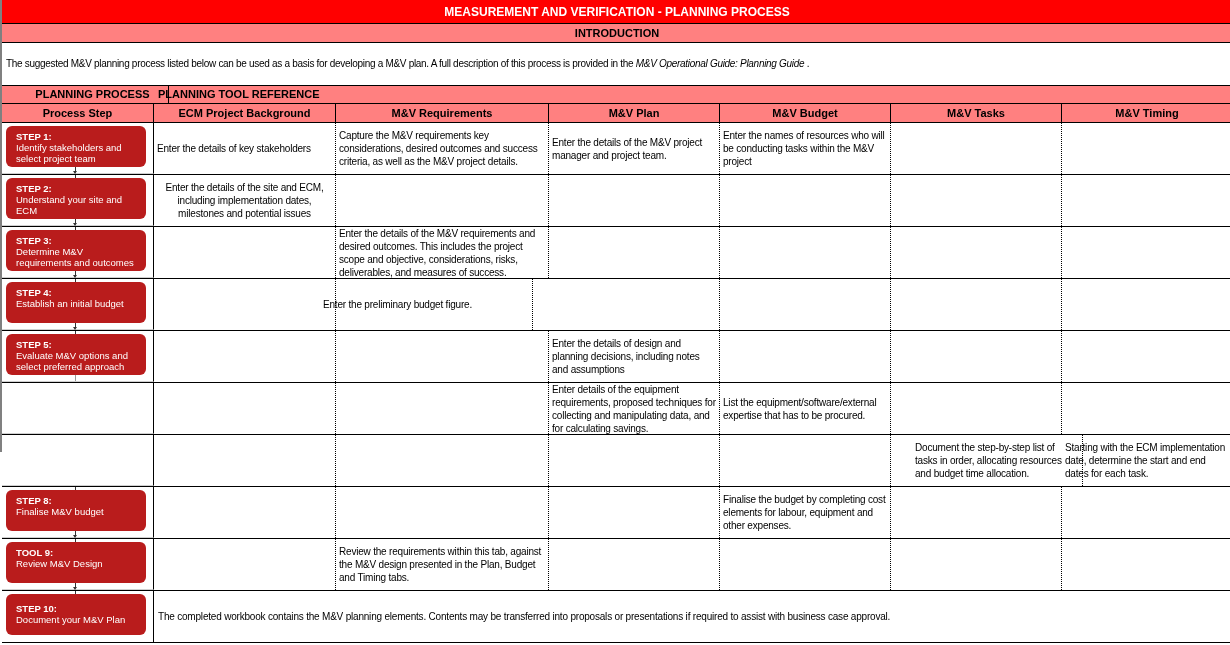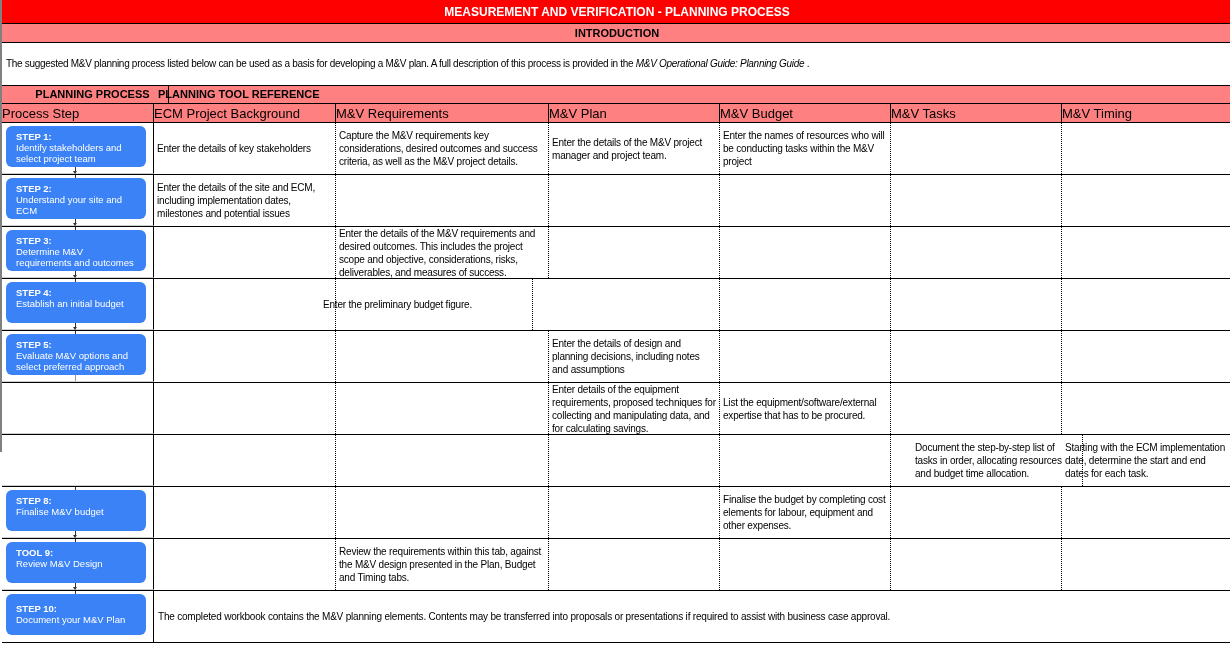--- a/index.html
+++ b/index.html
@@ -6,25 +6,25 @@
   body { width: 1230px; height: 645px; overflow: hidden; position: relative; font-family: "Liberation Sans", sans-serif; }
   .sheet { position: absolute; left: 0; top: 0; width: 1230px; height: 452px; border-left: 2px solid #808080; box-sizing: border-box; }
   .title-bar { position: absolute; left: 0; top: 0; width: 1230px; height: 24px; background: #ff0000; color: #ffffff; font-weight: bold; font-size: 12px; text-align: center; line-height: 24px; border-bottom: 1px solid #000; box-sizing: border-box; }
   .intro-bar { position: absolute; left: 0; top: 24px; width: 1230px; height: 19px; background: #ff8080; color: #000; font-weight: bold; font-size: 11px; text-align: center; line-height: 18px; border-bottom: 1px solid #000; box-sizing: border-box; }
   .intro-text { position: absolute; left: 4px; top: 43px; width: 1220px; height: 42px; font-size: 10px; line-height: 42px; color: #000; white-space: nowrap; letter-spacing: -0.3px; }
   .intro-text em { font-style: italic; }
   .section-row { position: absolute; left: 0; top: 85px; width: 1230px; height: 19px; background: #ff8080; border-top: 1px solid #000; border-bottom: 1px solid #000; box-sizing: border-box; }
   .section-left { position: absolute; left: 0; top: 0; width: 152px; height: 17px; text-align: center; font-weight: bold; font-size: 11px; line-height: 17px; border-right: 1px solid #000; box-sizing: border-box; margin-left: 15px; }
   .section-right { position: absolute; left: 156px; top: 0; height: 17px; font-weight: bold; font-size: 11px; line-height: 17px; }
   .header-row { position: absolute; left: 0; top: 104px; width: 1230px; height: 19px; background: #ff8080; border-bottom: 1px solid #000; box-sizing: border-box; }
-  .hcell { position: absolute; top: 0; height: 18px; font-weight: normal; font-size: 13px; text-align: left; line-height: 19px; border-right: 1px solid #000; box-sizing: border-box; }
+  .hcell { position: absolute; top: 0; height: 18px; font-weight: bold; font-size: 11px; text-align: center; line-height: 19px; border-right: 1px solid #000; box-sizing: border-box; }
   .row { position: absolute; left: 0; width: 1230px; border-bottom: 1px solid #000; box-sizing: border-box; }
   .cell { position: absolute; top: 0; bottom: 0; border-right: 1px dotted #000; box-sizing: border-box; font-size: 10px; line-height: 13px; color: #000; display: flex; align-items: center; padding: 0 3px; letter-spacing: -0.2px; }
   .step-col { position: absolute; left: 0; top: 0; bottom: 0; width: 152px; border-right: 1px solid #000; box-sizing: border-box; }
-  .step-box { position: absolute; left: 4px; width: 140px; background: #3b82f6; color: #fff; border-radius: 6px; font-size: 9.5px; line-height: 11px; padding: 5px 10px; box-sizing: border-box; }
+  .step-box { position: absolute; left: 4px; width: 140px; background: #b91c1c; color: #fff; border-radius: 6px; font-size: 9.5px; line-height: 11px; padding: 5px 10px; box-sizing: border-box; }
   .step-box .label { font-weight: bold; display: block; }
   .connector { position: absolute; left: 73px; width: 1px; background: #333; }
   .arrow { position: absolute; left: 71px; width: 0; height: 0; border-left: 2px solid transparent; border-right: 2px solid transparent; border-top: 3px solid #333; }
   .gray-line { border-bottom: 1px solid #d0d0d0 !important; }
   .final-text { position: absolute; left: 152px; top: 0; bottom: 0; right: 0; font-size: 10px; display: flex; align-items: center; padding-left: 4px; letter-spacing: -0.2px; }
 </style>
 </head>
 <body>
 
 <div class="sheet">
@@ -68,21 +68,21 @@
   <div class="row" style="top:175px;height:52px;">
     <div class="step-col gray-line">
       <div class="connector" style="top:0;height:3px;"></div>
       <div class="step-box" style="top:3px;height:41px;">
         <span class="label">STEP 2:</span>
         <span>Understand your site and ECM</span>
       </div>
       <div class="connector" style="top:44px;height:5px;"></div>
       <div class="arrow" style="top:48px;"></div>
     </div>
-    <div class="cell" style="left:152px;width:182px;">Enter the details of the site and ECM, including implementation dates, milestones and potential issues</div>
+    <div class="cell" style="left:152px;width:182px;text-align:center;">Enter the details of the site and ECM, including implementation dates, milestones and potential issues</div>
     <div class="cell" style="left:334px;width:213px;"></div>
     <div class="cell" style="left:547px;width:171px;"></div>
     <div class="cell" style="left:718px;width:171px;"></div>
     <div class="cell" style="left:889px;width:171px;"></div>
     <div class="cell" style="left:1060px;width:170px;border-right:none;"></div>
   </div>
 
   <div class="row" style="top:227px;height:52px;">
     <div class="step-col gray-line">
       <div class="connector" style="top:0;height:3px;"></div>

